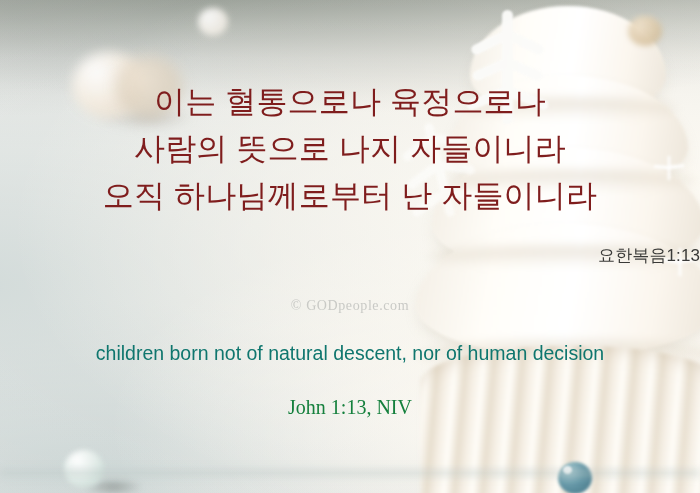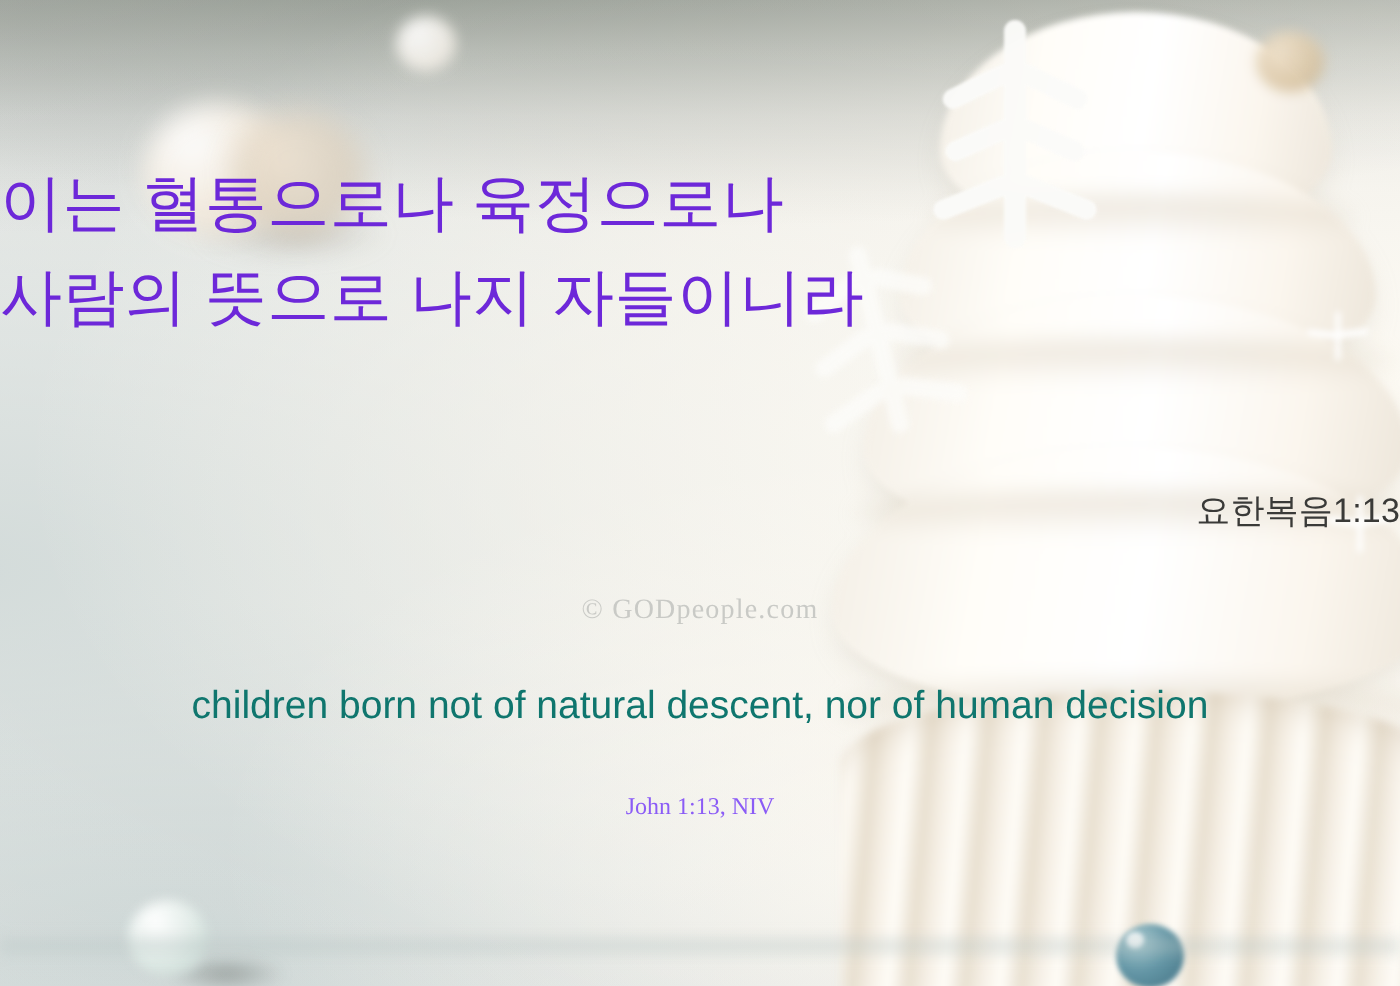--- a/index.html
+++ b/index.html
@@ -270,22 +270,22 @@
   #bg-haze {
     background: radial-gradient(120% 100% at 50% 50%, rgba(255,255,255,0) 40%, rgba(255,255,255,0.12) 100%);
   }
 
   
 
   #verse-korean {
     position: absolute;
     left: 0; top: 78px;
     width: 700px;
-    text-align: left;
-    color: #6d28d9;
+    text-align: center;
+    color: #7f1d1d;
     font-size: 31px;
     line-height: 47px;
     letter-spacing: 0.2px;
     white-space: nowrap;
   }
   #verse-korean .kline { display: block; }
 
   #verse-reference {
     position: absolute;
     left: 0; top: 244px;
@@ -318,23 +318,23 @@
     line-height: 25px;
     white-space: nowrap;
   }
   #verse-english .eline { display: block; }
 
   #verse-english-ref {
     position: absolute;
     left: 0; top: 396px;
     width: 700px;
     text-align: center;
-    color: #8b5cf6;
+    color: #15803d;
     font-family: "Liberation Serif", serif;
-    font-size: 12px;
+    font-size: 20px;
   }
 </style>
 </head>
 <body>
 
 <div id="canvas">
 
   <div class="bg-layer" id="bg-base"></div>
   <div class="bg-layer" id="bg-cool-left"></div>
   <div class="bg-layer" id="bg-warm-right"></div>
@@ -390,20 +390,21 @@
 
   <div class="bead" id="bead-br"></div>
   <div class="bead" id="bead-br-hi"></div>
 
   <div id="shelf-line"></div>
   <div class="bg-layer" id="bg-haze"></div>
 
   <div id="verse-korean">
     <span class="kline">이는 혈통으로나 육정으로나</span>
     <span class="kline">사람의 뜻으로 나지 자들이니라</span>
+    <span class="kline">오직 하나님께로부터 난 자들이니라</span>
   </div>
 
   <div id="verse-reference">요한복음1:13</div>
 
   <div id="watermark">© GODpeople.com</div>
 
   <div id="verse-english">
     <span class="eline">children born not of natural descent, nor of human decision</span>
   </div>
 

